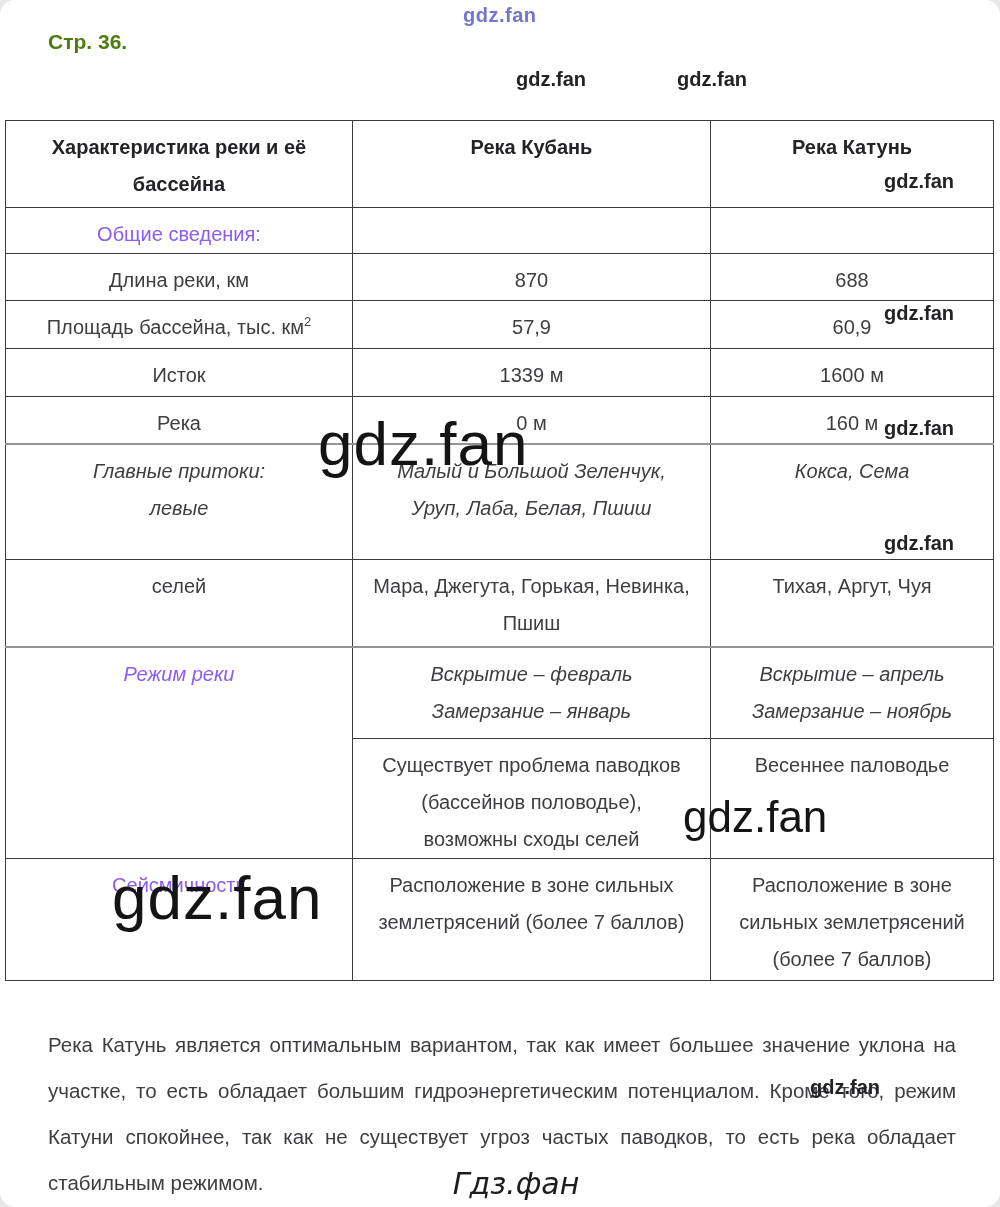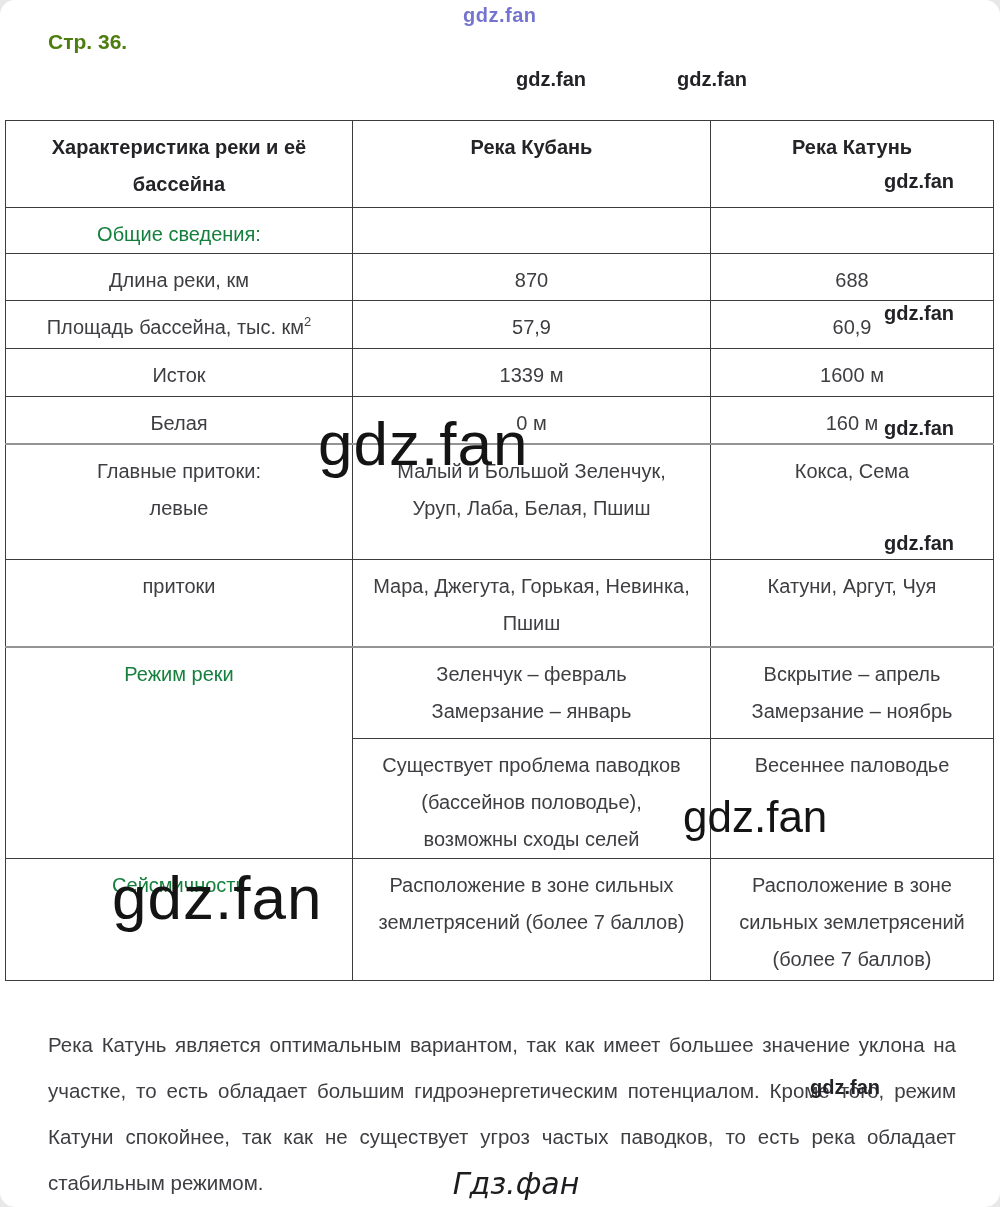--- a/index.html
+++ b/index.html
@@ -17,22 +17,22 @@
   
   table.riv{
     border-collapse:collapse;table-layout:fixed;width:988px;
     font-size:20px;color:#3e3e42;
   }
   table.riv td,table.riv th{
     border:1.5px solid #3c3c3c;vertical-align:top;text-align:center;
     padding:8px 6px 0 6px;line-height:37px;font-weight:400;overflow:hidden;
   }
   table.riv th{font-weight:700;color:#242428;}
-  td.bold{font-weight:700;color:#15803d;}
-  tr.graytop td, tr.graytop th{border-top:2px solid #949494;}
+  td.bold{font-weight:700;color:#8b5cf6;}
+  tr.graytop td, tr.graytop th{border-top:2px solid #949494;font-style:italic;}
   td.pad1{padding-top:45px;}
   td.regime2{line-height:46px;}
   sup.s2{font-size:13px;line-height:0;vertical-align:super;}
   
   .wm-big{font-size:62px;color:#141414;font-weight:400;letter-spacing:1px;white-space:nowrap;}
   .wm-med{font-size:44px;color:#141414;font-weight:400;white-space:nowrap;}
   
   .conclusion{
     width:908px;font-size:20.5px;line-height:46px;color:#3e3e42;
     text-align:justify;
@@ -83,49 +83,49 @@
       <td><span>Площадь бассейна, тыс. км</span><sup class="s2">2</sup></td>
       <td>57,9</td>
       <td>60,9</td>
     </tr>
     <tr style="height:48px">
       <td>Исток</td>
       <td>1339 м</td>
       <td>1600 м</td>
     </tr>
     <tr style="height:47px">
-      <td>Белая</td>
+      <td>Река</td>
       <td>0 м</td>
       <td>160 м</td>
     </tr>
     <tr style="height:116px" class="graytop">
       <td>
         <div>Главные притоки:</div>
         <div>левые</div>
       </td>
       <td class="pad1">
         <div>Малый и Большой Зеленчук,</div>
         <div>Уруп, Лаба, Белая, Пшиш</div>
       </td>
       <td class="pad1">
         <div>Кокса, Сема</div>
       </td>
     </tr>
     <tr style="height:87px">
-      <td>притоки</td>
+      <td>селей</td>
       <td>
         <div>Мара, Джегута, Горькая, Невинка,</div>
         <div>Пшиш</div>
       </td>
-      <td>Катуни, Аргут, Чуя</td>
+      <td>Тихая, Аргут, Чуя</td>
     </tr>
     <tr style="height:92px" class="graytop">
       <td rowspan="2" class="bold">Режим реки</td>
       <td class="regime2">
-        <div>Зеленчук – февраль</div>
+        <div>Вскрытие – февраль</div>
         <div>Замерзание – январь</div>
       </td>
       <td class="regime2">
         <div>Вскрытие – апрель</div>
         <div>Замерзание – ноябрь</div>
       </td>
     </tr>
     <tr style="height:118px">
       <td>
         <div>Существует проблема паводков</div>

